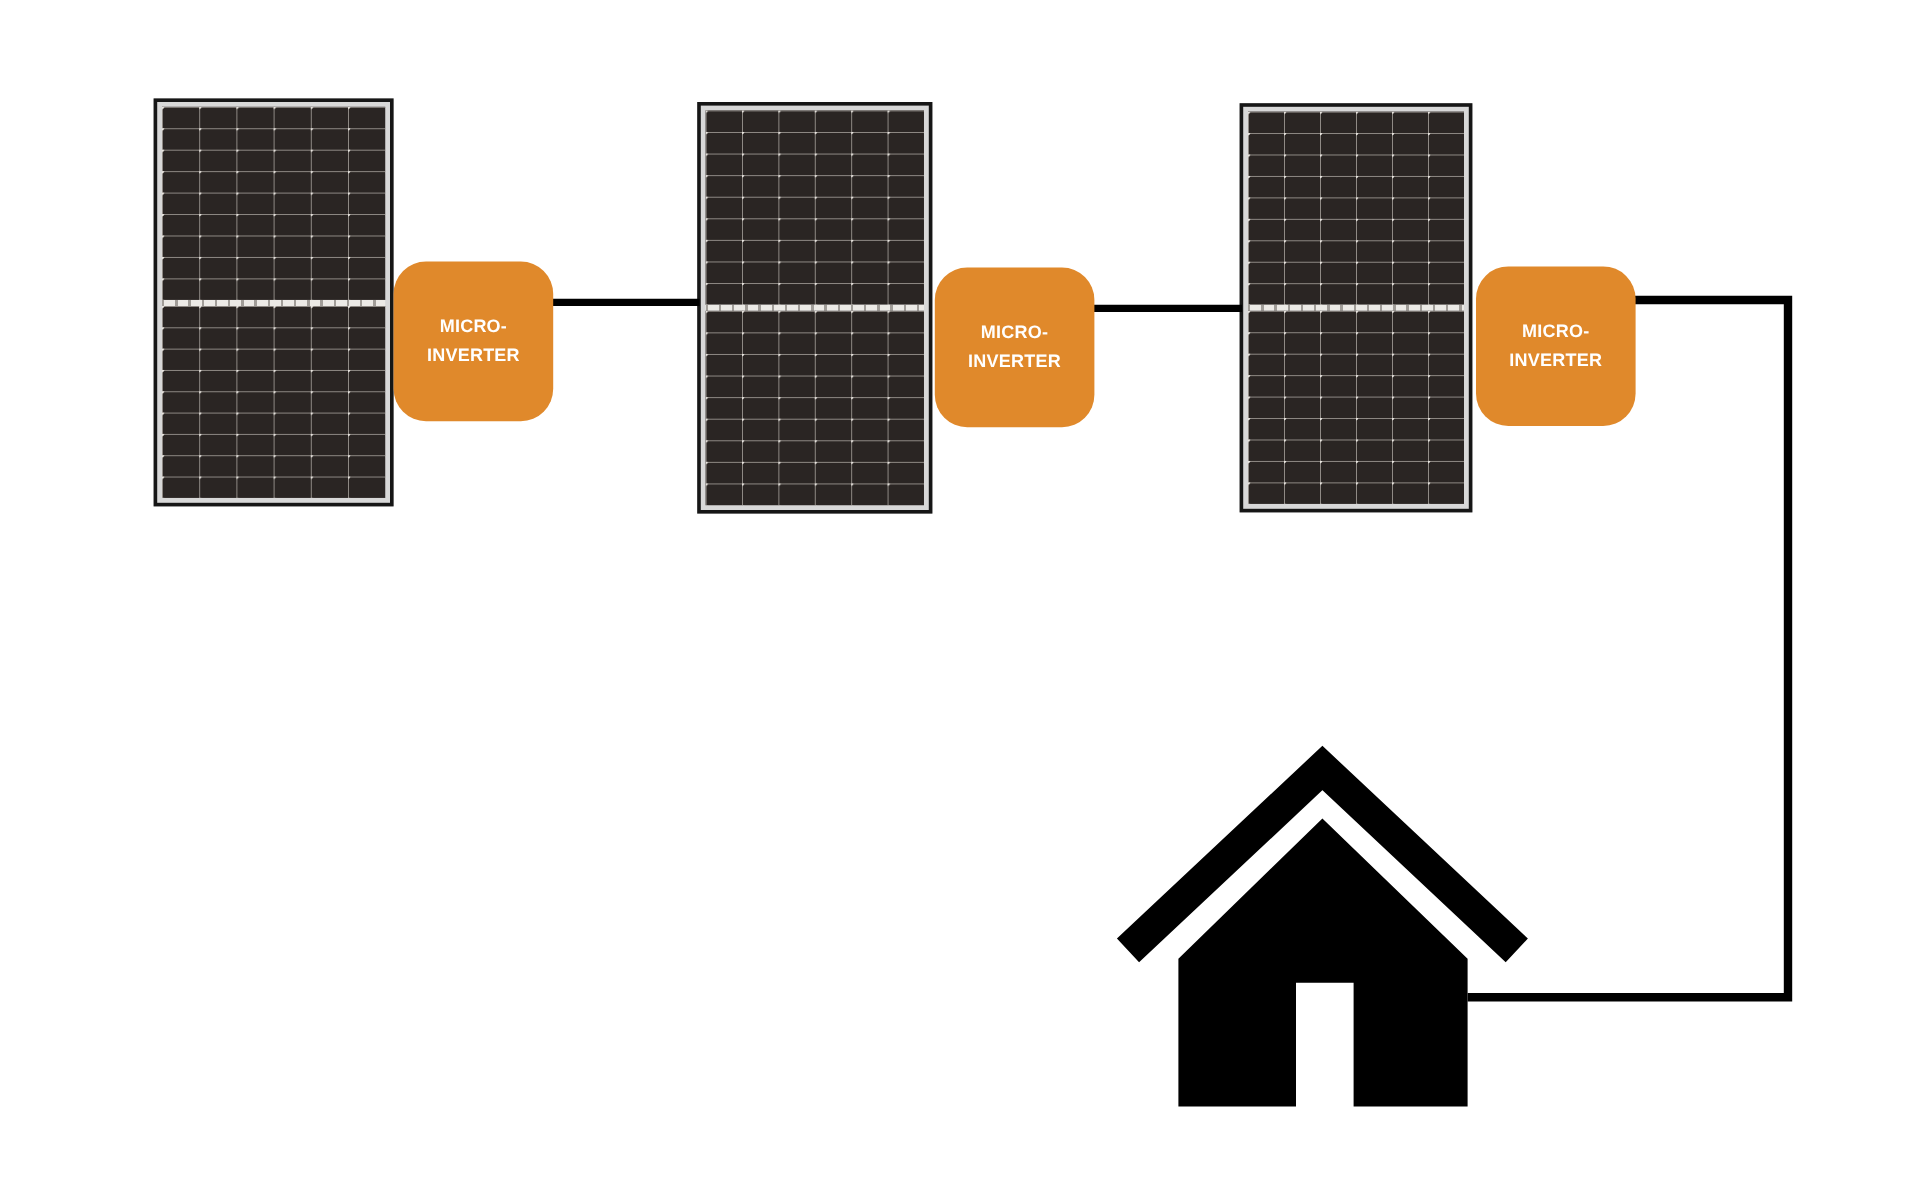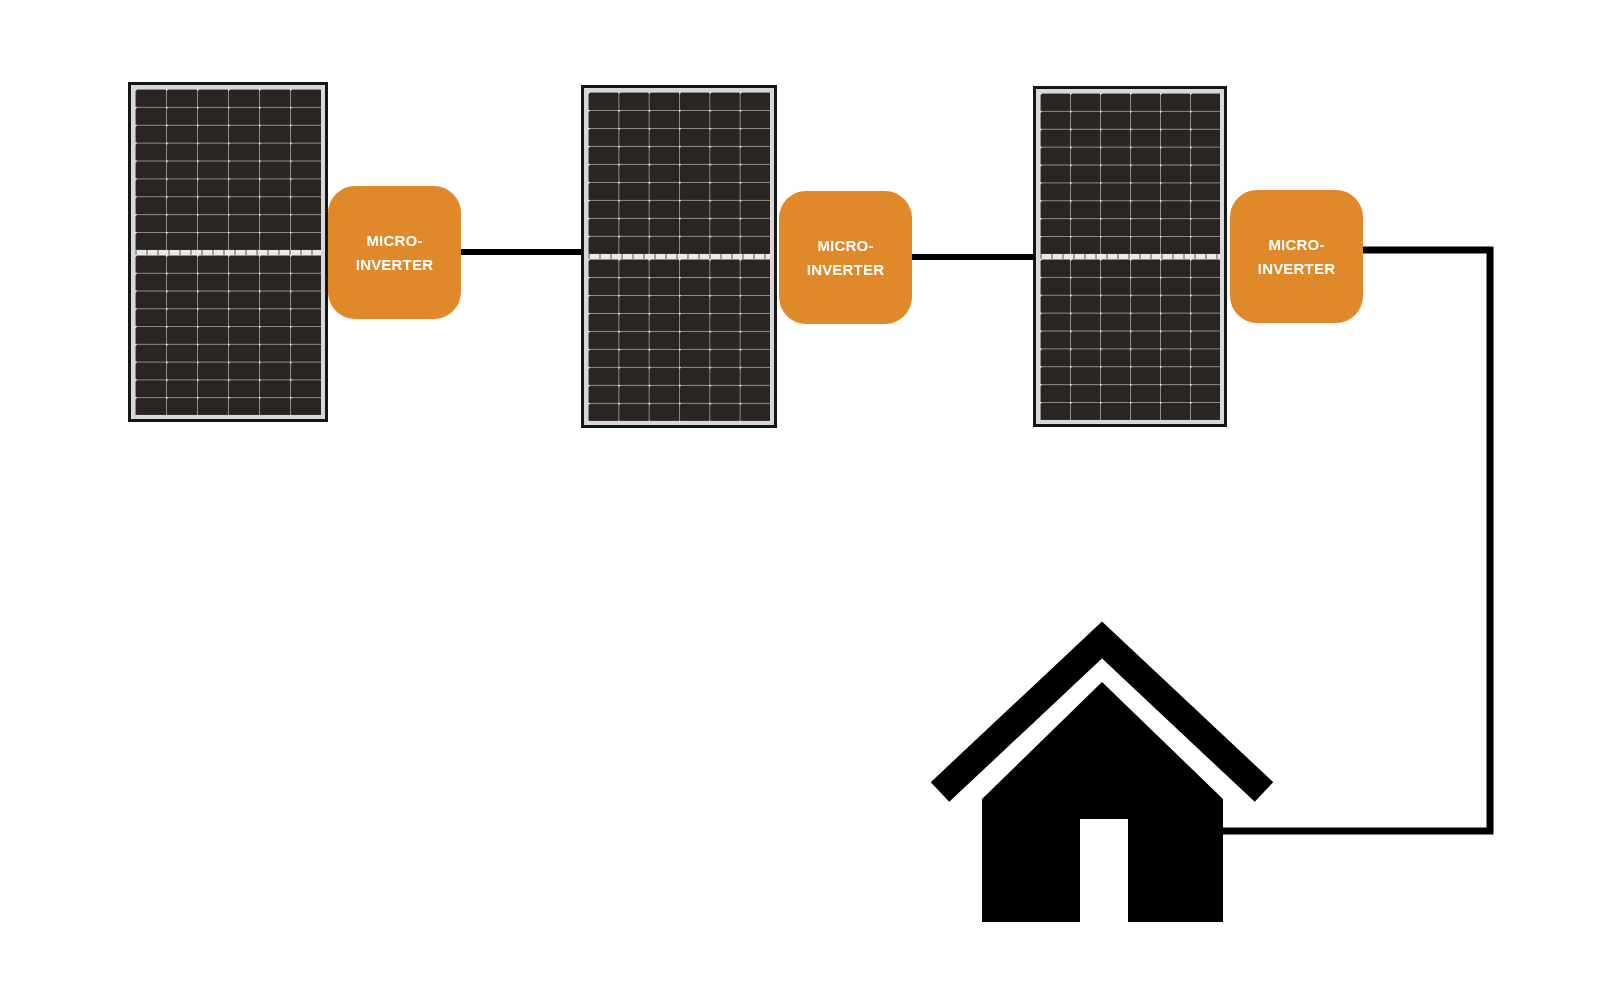--- a/index.html
+++ b/index.html
@@ -74,20 +74,21 @@
     display: flex;
     flex-direction: column;
     align-items: center;
     justify-content: center;
     font-weight: bold;
     font-size: 15px;
     line-height: 24px;
     text-align: right;
     letter-spacing: 0.2px;
     z-index: 3;
+    margin-top: 32px;
   }
   .i1 { left: 328px; top: 186px; }
   .i2 { left: 779px; top: 191px; }
   .i3 { left: 1230px; top: 190px; }
 
   
   .overlay {
     position: absolute;
     left: 0; top: 0;
     width: 1600px;

